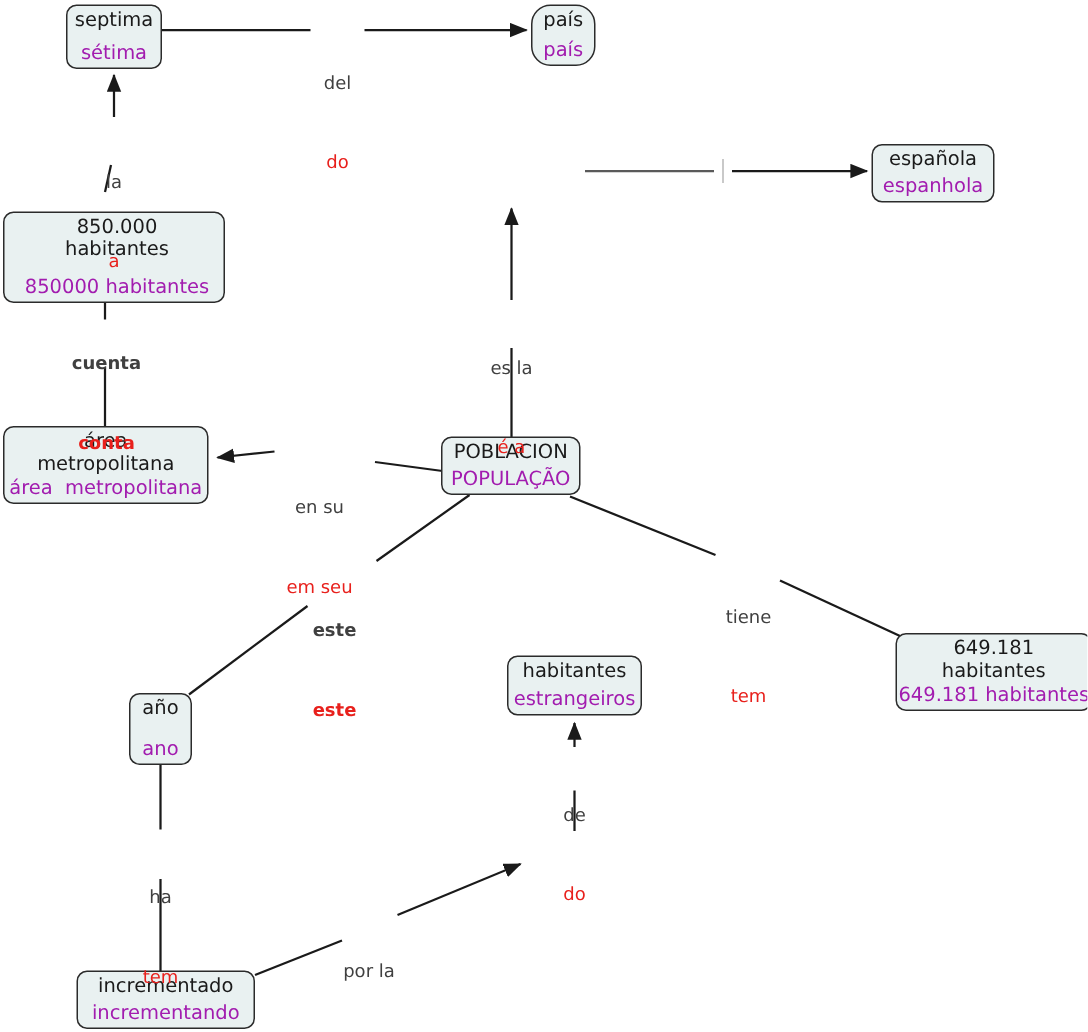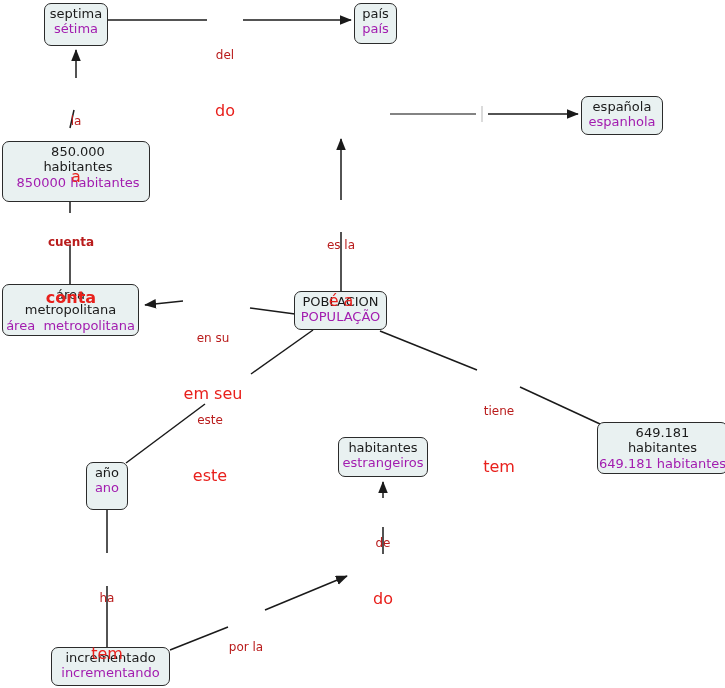--- a/index.html
+++ b/index.html
@@ -25,21 +25,21 @@
   }
   .node {
     position: absolute;
     box-sizing: border-box;
     background: #e9f1f1;
     border: 1.4px solid #2b2b2b;
     border-radius: 7px;
     display: flex;
     flex-direction: column;
     align-items: center;
-    justify-content: flex-start;
+    justify-content: space-between;
     text-align: center;
     line-height: 1.18;
     padding: 2px 6px;
   }
   .node .src {
     color: #1a1a1a;
     font-size: 13px;
     white-space: pre;
   }
   .node .tgt {
@@ -49,27 +49,27 @@
   }
   .elabel {
     position: absolute;
     text-align: center;
     line-height: 1.2;
     white-space: pre;
     background: transparent;
   }
   .elabel .src {
     display: block;
-    color: #b91c1c;
+    color: #404040;
     font-size: 12px;
   }
   .elabel .tgt {
     display: block;
     color: #e8201c;
-    font-size: 16px;
+    font-size: 12px;
   }
 </style>
 </head>
 <body>
 
 <div id="canvas">
 
   <svg id="edges" viewBox="0 0 725 688">
     <defs>
       <marker id="arrow" markerWidth="9" markerHeight="9" refX="7.4" refY="3.2" orient="auto" markerUnits="strokeWidth">
@@ -113,21 +113,21 @@
       <path d="M170,650 L228,627"></path>
       <path d="M265,610 L347,576" marker-end="url(#arrow)"></path>
     </g>
   </svg>
 
   <div class="node" style="left:44px; top:3px; width:64px; height:43px;">
     <span class="src">septima</span>
     <span class="tgt">sétima</span>
   </div>
 
-  <div class="node" style="left:354px; top:3px; width:43px; height:41px;">
+  <div class="node" style="left:354px; top:3px; width:43px; height:41px;border-radius:13px;">
     <span class="src">país</span>
     <span class="tgt">país</span>
   </div>
 
   <div class="node" style="left:2px; top:141px; width:148px; height:61px;padding-left:10px;">
     <span class="src">850.000
 habitantes</span>
     <span class="tgt">850000 habitantes</span>
   </div>
 
@@ -193,21 +193,21 @@
   <div class="elabel" style="left:180px; top:293px; width:66px;">
     <span class="src">en su</span>
     <span class="tgt">em seu</span>
   </div>
 
   <div class="elabel" style="left:311px; top:200px; width:60px;">
     <span class="src">es la</span>
     <span class="tgt">é a</span>
   </div>
 
-  <div class="elabel" style="left:182px; top:375px; width:56px;">
+  <div class="elabel" style="left:195px; top:375px; width:56px;font-weight:bold;">
     <span class="src">este</span>
     <span class="tgt">este</span>
   </div>
 
   <div class="elabel" style="left:473px; top:366px; width:52px;">
     <span class="src">tiene</span>
     <span class="tgt">tem</span>
   </div>
 
   <div class="elabel" style="left:83px; top:553px; width:48px;">

